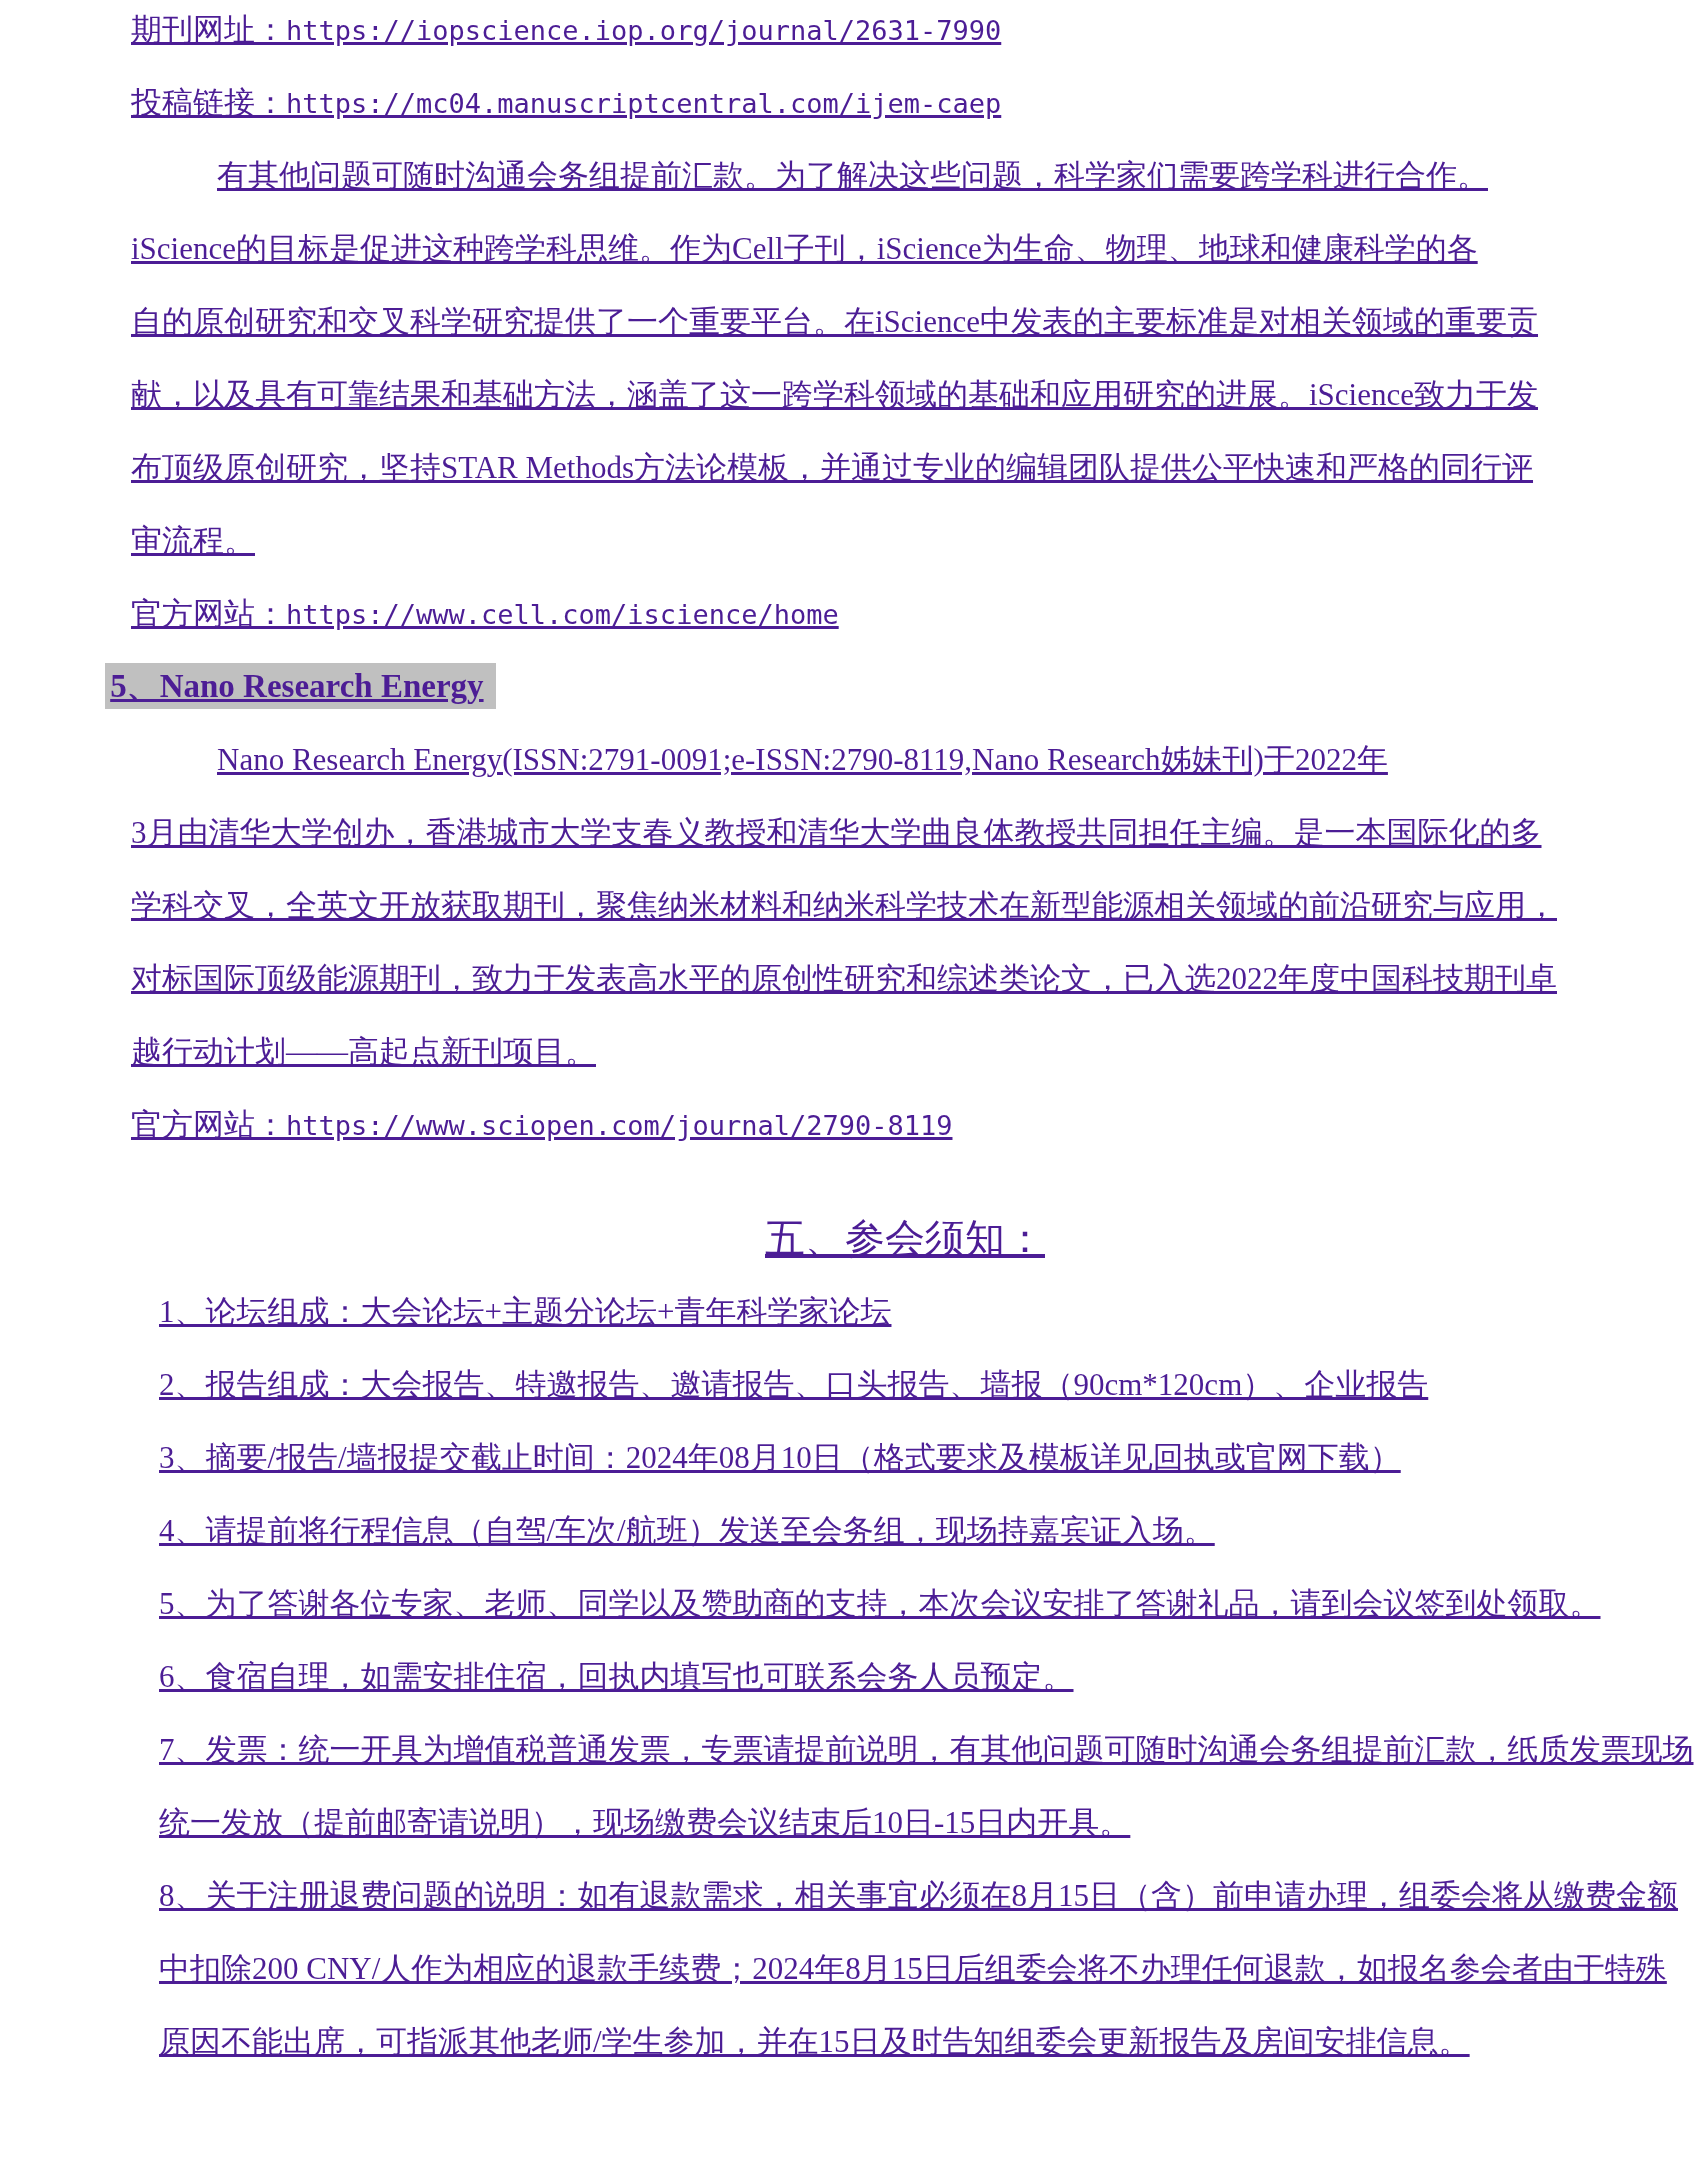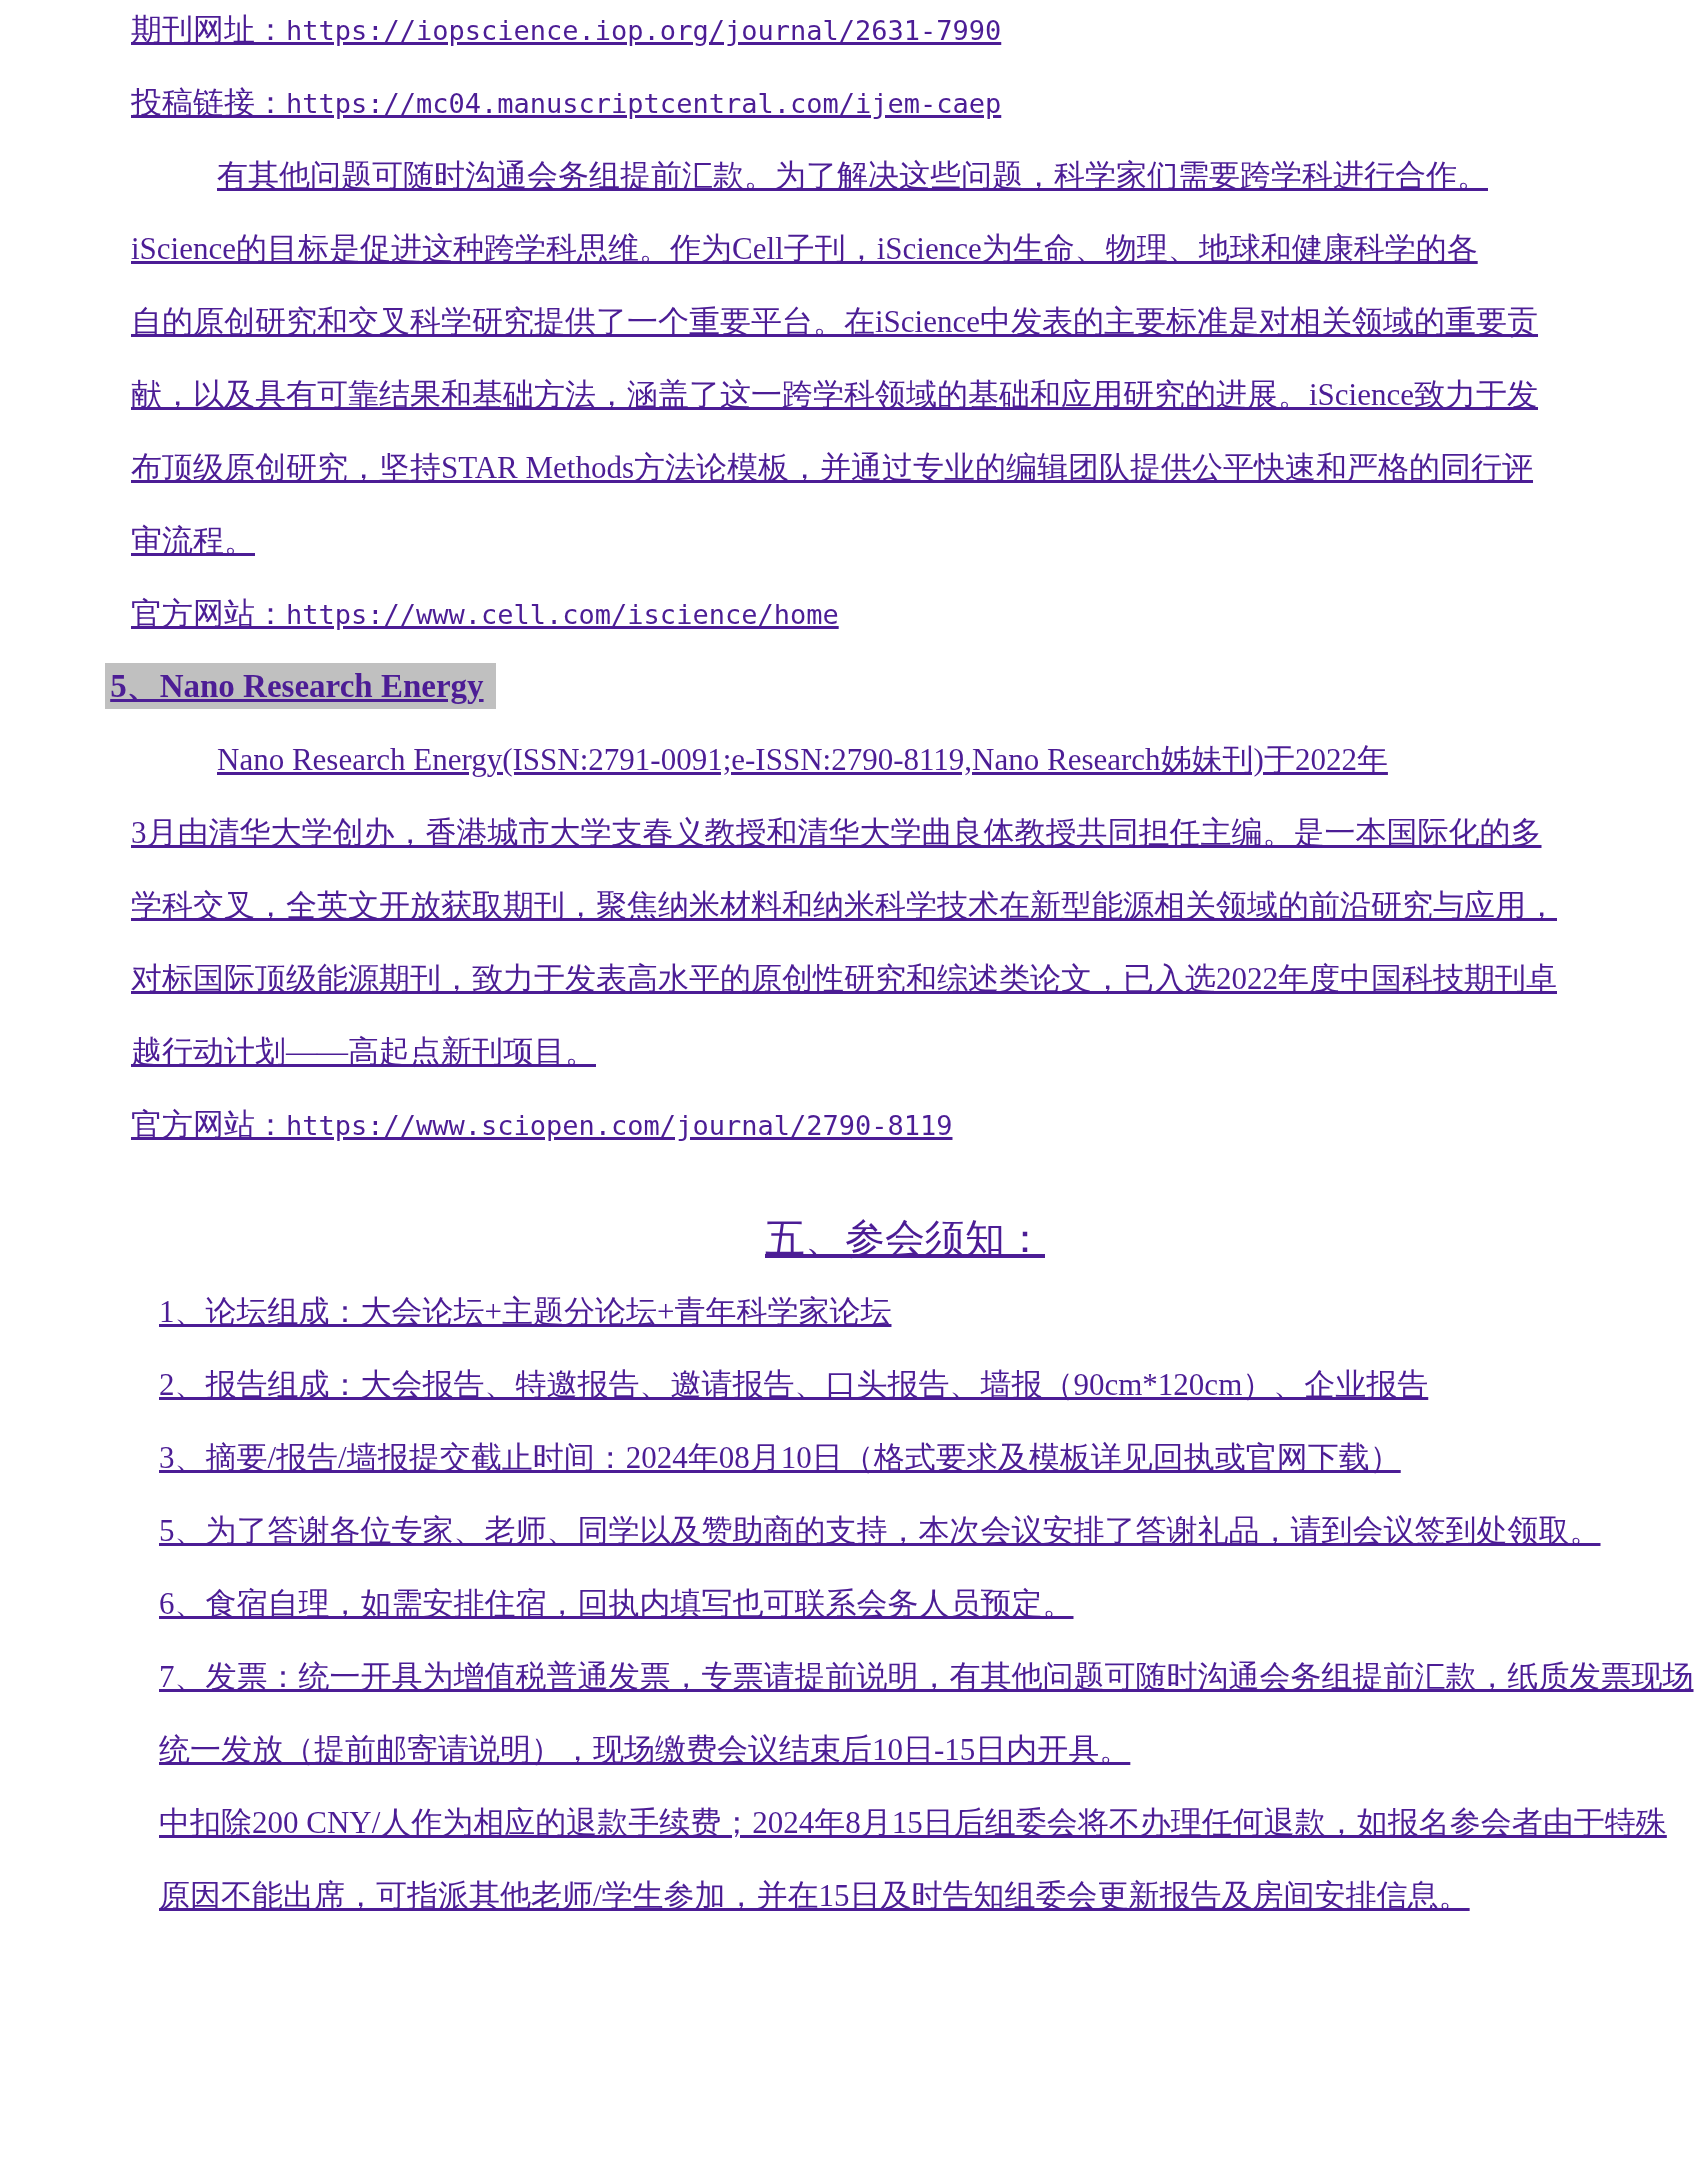--- a/index.html
+++ b/index.html
@@ -80,22 +80,24 @@
 
     <div class="line url-line">
       <span class="lbl">官方网站：</span><span class="mono">https://www.sciopen.com/journal/2790-8119</span>
     </div>
 
     <div class="line notes-heading-line">五、参会须知：</div>
 
     <div class="line note">1、论坛组成：大会论坛+主题分论坛+青年科学家论坛</div>
     <div class="line note">2、报告组成：大会报告、特邀报告、邀请报告、口头报告、墙报（90cm*120cm）、企业报告</div>
     <div class="line note">3、摘要/报告/墙报提交截止时间：2024年08月10日（格式要求及模板详见回执或官网下载）</div>
+    <div class="line note">4、请提前将行程信息（自驾/车次/航班）发送至会务组，现场持嘉宾证入场。</div>
     <div class="line note">5、为了答谢各位专家、老师、同学以及赞助商的支持，本次会议安排了答谢礼品，请到会议签到处领取。</div>
     <div class="line note">6、食宿自理，如需安排住宿，回执内填写也可联系会务人员预定。</div>
     <div class="line note">7、发票：统一开具为增值税普通发票，专票请提前说明，有其他问题可随时沟通会务组提前汇款，纸质发票现场</div>
     <div class="line note">统一发放（提前邮寄请说明），现场缴费会议结束后10日-15日内开具。</div>
+    <div class="line note">8、关于注册退费问题的说明：如有退款需求，相关事宜必须在8月15日（含）前申请办理，组委会将从缴费金额</div>
     <div class="line note">中扣除200 CNY/人作为相应的退款手续费；2024年8月15日后组委会将不办理任何退款，如报名参会者由于特殊</div>
     <div class="line note">原因不能出席，可指派其他老师/学生参加，并在15日及时告知组委会更新报告及房间安排信息。</div>
 
   </div>
 </div>
 
 
 </body></html>

